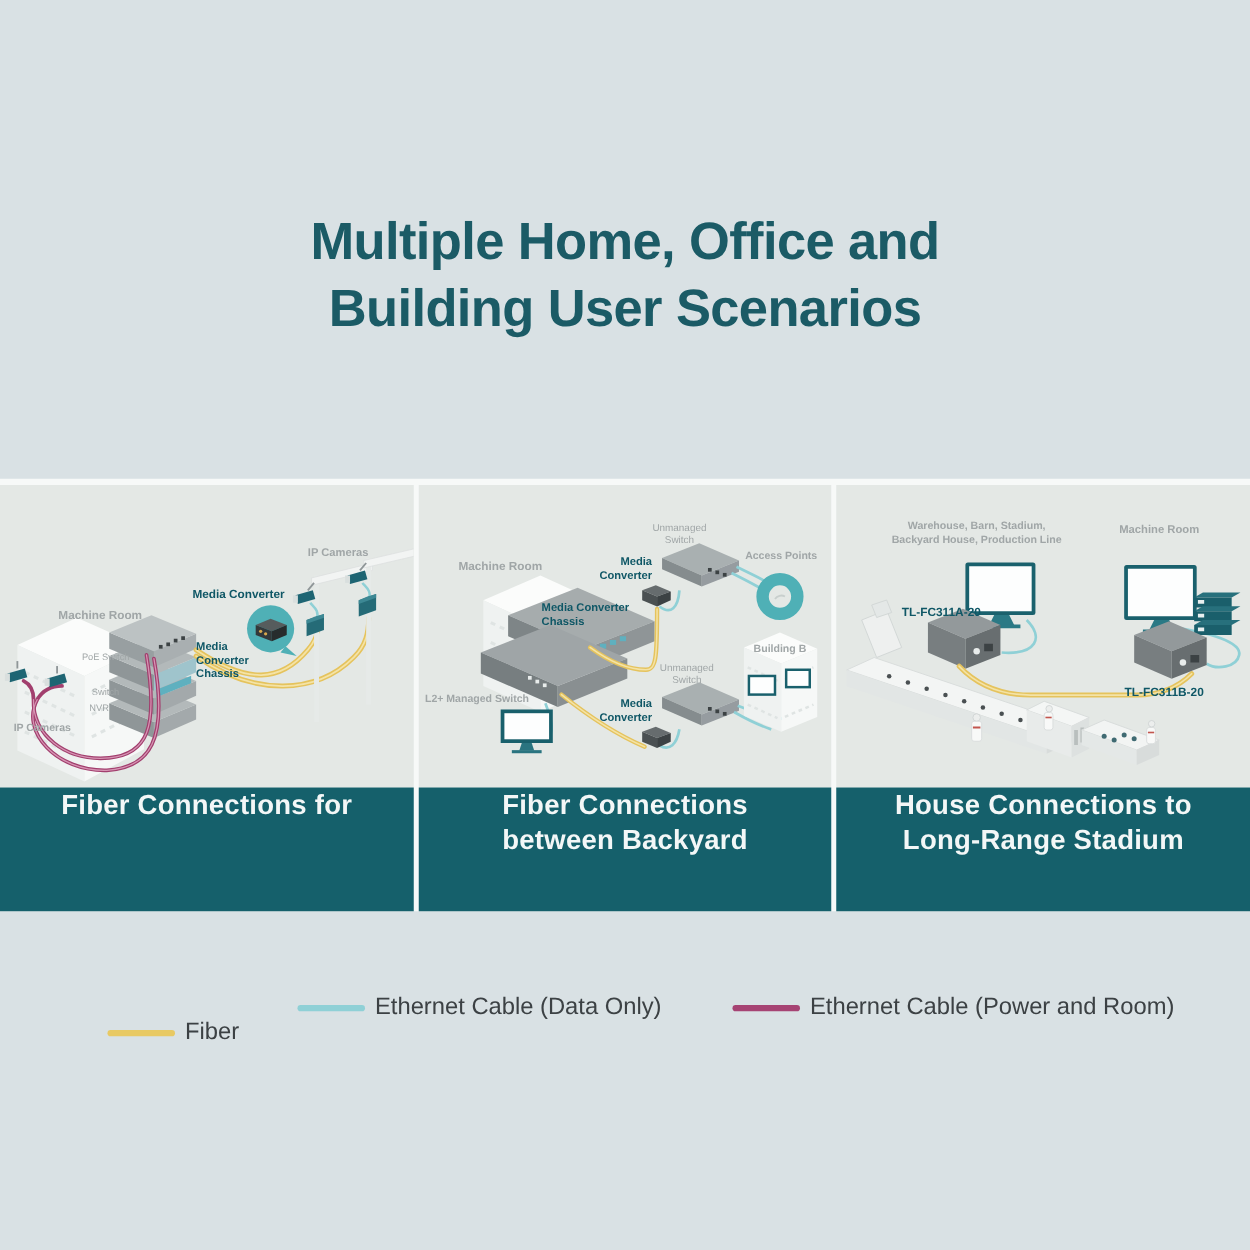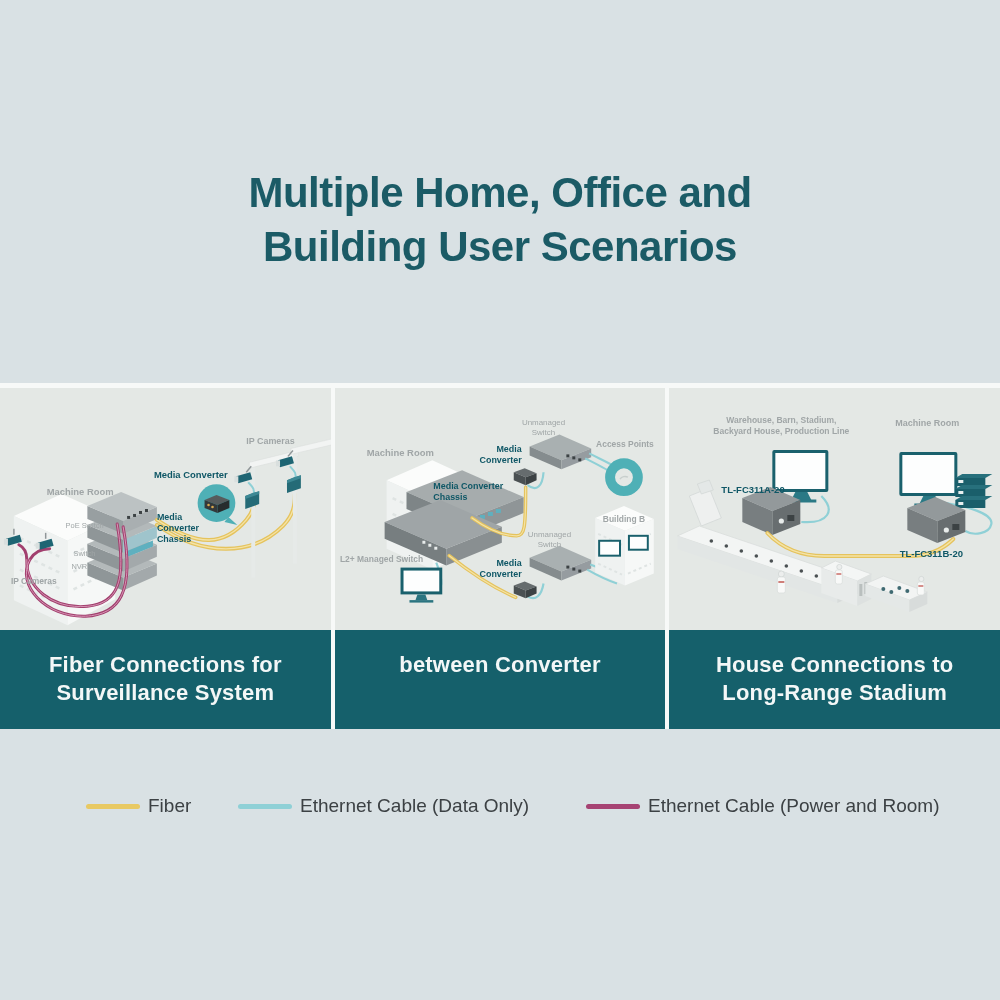--- a/index.html
+++ b/index.html
@@ -8,21 +8,21 @@
   
   .title{position:absolute;top:166px;left:0;width:1000px;text-align:center;
          color:#1b5b66;font-size:42px;font-weight:bold;line-height:54px;letter-spacing:-.5px;}
   
   .panels-wrap{position:absolute;top:383px;left:0;width:1000px;height:346px;background:#f7f9f8;
                display:flex;padding-top:5px;box-sizing:border-box;column-gap:4px;}
   .panel-col{flex:1 1 0;display:flex;flex-direction:column;min-width:0;}
   .diagram{height:242px;background:#e4e8e5;overflow:hidden;}
   .diagram svg{display:block;width:100%;height:242px;}
   .banner{height:99px;background:#15606b;color:#f3f7f7;text-align:center;
-          font-size:22px;font-weight:bold;line-height:28px;padding-top:21px;box-sizing:border-box;
+          font-size:22px;font-weight:bold;line-height:28px;box-sizing:border-box;
           letter-spacing:.2px;}
   
   .legend-item{position:absolute;top:795px;display:flex;align-items:center;gap:8px;}
   .legend-line{width:54px;height:5px;border-radius:3px;flex:0 0 auto;}
   .legend-label{font-size:19px;color:#3c4144;white-space:nowrap;}
   
   svg text{font-family:"Liberation Sans",sans-serif;}
   .g1{fill:#a0a6a7;font-weight:bold;}   
   .g2{fill:#a0a6a7;}                    
   .t1{fill:#0f5766;font-weight:bold;}   
@@ -159,21 +159,20 @@
           <text class="g1" font-size="8.5" x="11" y="197">IP Cameras</text>
           <text class="g1" font-size="9" x="248" y="56">IP Cameras</text>
           <text class="t1" font-size="9.5" x="155" y="90">Media Converter</text>
           <text class="t1" font-size="9" x="158" y="132">Media</text>
           <text class="t1" font-size="9" x="158" y="143">Converter</text>
           <text class="t1" font-size="9" x="158" y="154">Chassis</text>
         </svg>
       </div>
       <div class="banner">
         <div>Fiber Connections for</div>
-        <div>Surveillance System</div>
       </div>
     </div>
 
     <div class="panel-col">
       <div class="diagram">
         <svg viewBox="0 0 333 242">
 
           <g>
             <polygon points="52,92 98,72 144,93 98,113" fill="#fbfcfb"></polygon>
             <polygon points="52,92 98,113 98,182 52,161" fill="#eff2f1"></polygon>
@@ -291,21 +290,22 @@
           <text class="g2" font-size="8" x="210" y="46" text-anchor="middle">Switch</text>
           <text class="g1" font-size="8.5" x="292" y="59" text-anchor="middle">Access Points</text>
           <text class="t1" font-size="9" x="188" y="178" text-anchor="end">Media</text>
           <text class="t1" font-size="9" x="188" y="189" text-anchor="end">Converter</text>
           <text class="g2" font-size="8" x="216" y="149" text-anchor="middle">Unmanaged</text>
           <text class="g2" font-size="8" x="216" y="159" text-anchor="middle">Switch</text>
           <text class="g1" font-size="8.5" x="291" y="134" text-anchor="middle">Building B</text>
         </svg>
       </div>
       <div class="banner">
-        <div>between Converter</div>
+        <div>Fiber Connections</div>
+        <div>between Backyard</div>
       </div>
     </div>
 
     <div class="panel-col">
       <div class="diagram">
         <svg viewBox="0 0 330 242">
 
           <g>
             <polygon points="20,108 40,100 52,130 32,138" fill="#eef0ef" stroke="#d3d8d7" stroke-width="0.8"></polygon>
             <polygon points="28,96 40,92 44,102 32,106" fill="#e4e8e7" stroke="#d3d8d7" stroke-width="0.8"></polygon>
@@ -417,21 +417,21 @@
           <text class="t1" font-size="9.5" x="262" y="169" text-anchor="middle">TL-FC311B-20</text>
         </svg>
       </div>
       <div class="banner">
         <div>House Connections to</div>
         <div>Long-Range Stadium</div>
       </div>
     </div>
   </div>
 
-  <div class="legend-item" style="left:86px;">
+  <div class="legend-item" style="left:86px;margin-top:20px;">
     <span class="legend-line" style="background-color: rgb(232, 201, 99);"></span>
     <span class="legend-label">Fiber</span>
   </div>
   <div class="legend-item" style="left:238px;">
     <span class="legend-line" style="background-color: rgb(143, 208, 214);"></span>
     <span class="legend-label">Ethernet Cable (Data Only)</span>
   </div>
   <div class="legend-item" style="left:586px;">
     <span class="legend-line" style="background-color: rgb(166, 67, 115);"></span>
     <span class="legend-label">Ethernet Cable (Power and Room)</span>

